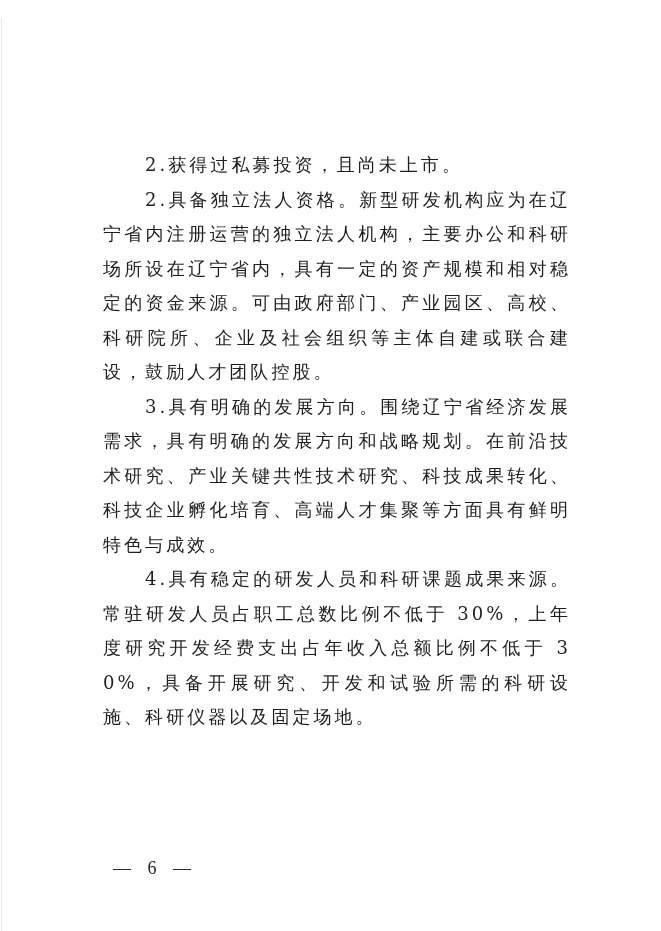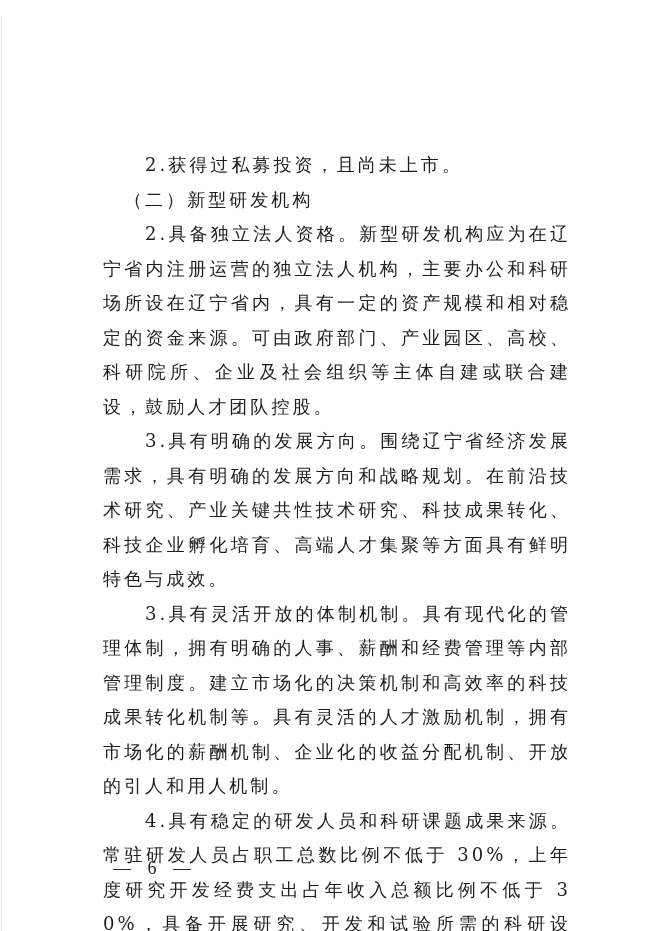--- a/index.html
+++ b/index.html
@@ -58,21 +58,19 @@
     }
   </style>
 </head>
 <body>
 
 <div class="page">
   <div class="page-edge"></div>
 
   <div class="body-text">
     <p class="para">2.获得过私募投资，且尚未上市。</p>
-    <p class="para heading">（二）新型研发机构</p>
     <p class="para">2.具备独立法人资格。新型研发机构应为在辽宁省内注册运营的独立法人机构，主要办公和科研场所设在辽宁省内，具有一定的资产规模和相对稳定的资金来源。可由政府部门、产业园区、高校、科研院所、企业及社会组织等主体自建或联合建设，鼓励人才团队控股。</p>
     <p class="para">3.具有明确的发展方向。围绕辽宁省经济发展需求，具有明确的发展方向和战略规划。在前沿技术研究、产业关键共性技术研究、科技成果转化、科技企业孵化培育、高端人才集聚等方面具有鲜明特色与成效。</p>
-    <p class="para">3.具有灵活开放的体制机制。具有现代化的管理体制，拥有明确的人事、薪酬和经费管理等内部管理制度。建立市场化的决策机制和高效率的科技成果转化机制等。具有灵活的人才激励机制，拥有市场化的薪酬机制、企业化的收益分配机制、开放的引人和用人机制。</p>
     <p class="para">4.具有稳定的研发人员和科研课题成果来源。常驻研发人员占职工总数比例不低于 30%，上年度研究开发经费支出占年收入总额比例不低于 30%，具备开展研究、开发和试验所需的科研设施、科研仪器以及固定场地。</p>
   </div>
 
   <div class="page-number">— 6 —</div>
 </div>
 
 </body></html>

